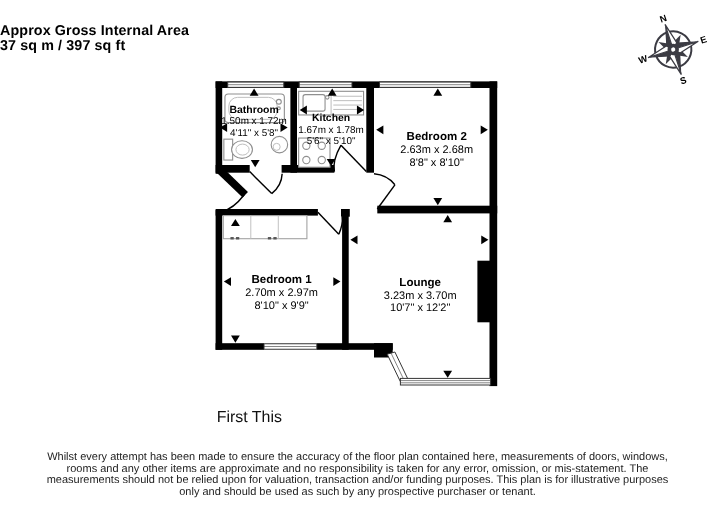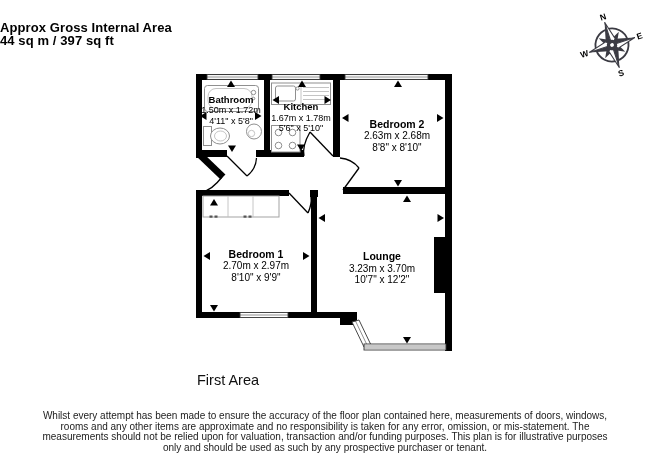--- a/index.html
+++ b/index.html
@@ -28,21 +28,21 @@
   .door{fill:none;stroke:#000;stroke-width:1.3;}
   .win{fill:#fff;stroke:#333;stroke-width:.9;}
   .winline{stroke:#333;stroke-width:.55;}
   .arrow{fill:#000;}
 </style>
 </head>
 <body>
 
 <div class="title">
   <div>Approx Gross Internal Area</div>
-  <div>44 sq m / 397 sq ft</div>
+  <div>37 sq m / 397 sq ft</div>
 </div>
 
 <svg width="650" height="460" viewBox="0 0 650 460">
 
   <g>
     <rect class="wall" x="196" y="74" width="256" height="6"></rect>
     <rect class="wall" x="196" y="74" width="6" height="84"></rect>
     <rect class="wall" x="196" y="191" width="6" height="127"></rect>
     <rect class="wall" x="445" y="74" width="7" height="277"></rect>
     <rect class="wall" x="264" y="80" width="6" height="77"></rect>
@@ -234,15 +234,15 @@
     <circle r="1.9" fill="#fff"></circle>
     <g text-anchor="middle" font-size="8.5" font-weight="bold" fill="#3b3b43">
       <text x="0" y="-26.5">N</text>
       <text x="29" y="3">E</text>
       <text x="0" y="32.5">S</text>
       <text x="-29" y="3">W</text>
     </g>
   </g>
 </svg>
 
-<div class="floor-label">First Area</div>
+<div class="floor-label">First This</div>
 
 <div class="disclaimer">Whilst every attempt has been made to ensure the accuracy of the floor plan contained here, measurements of doors, windows, rooms and any other items are approximate and no responsibility is taken for any error, omission, or mis-statement. The measurements should not be relied upon for valuation, transaction and/or funding purposes. This plan is for illustrative purposes only and should be used as such by any prospective purchaser or tenant.</div>
 
 </body></html>

